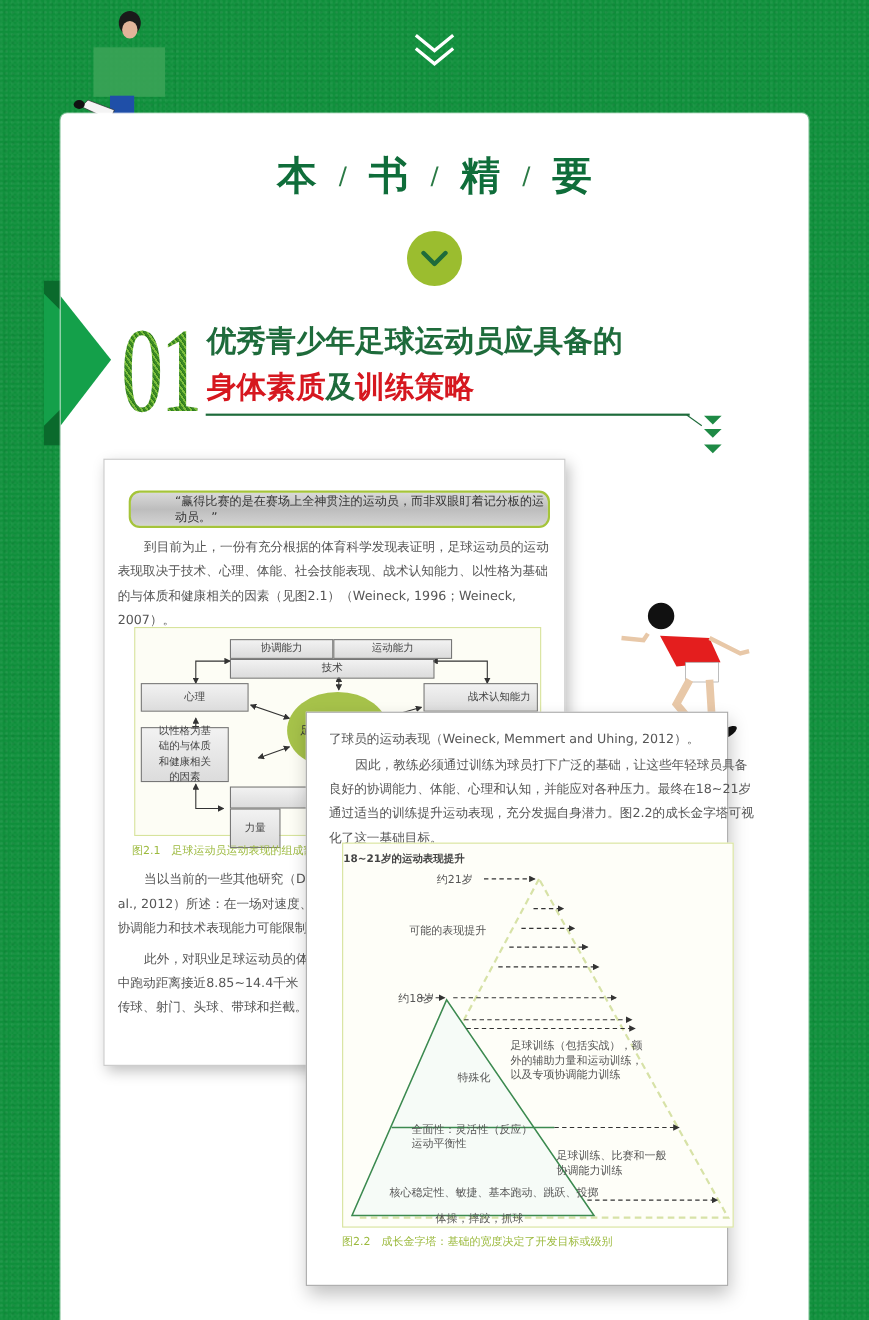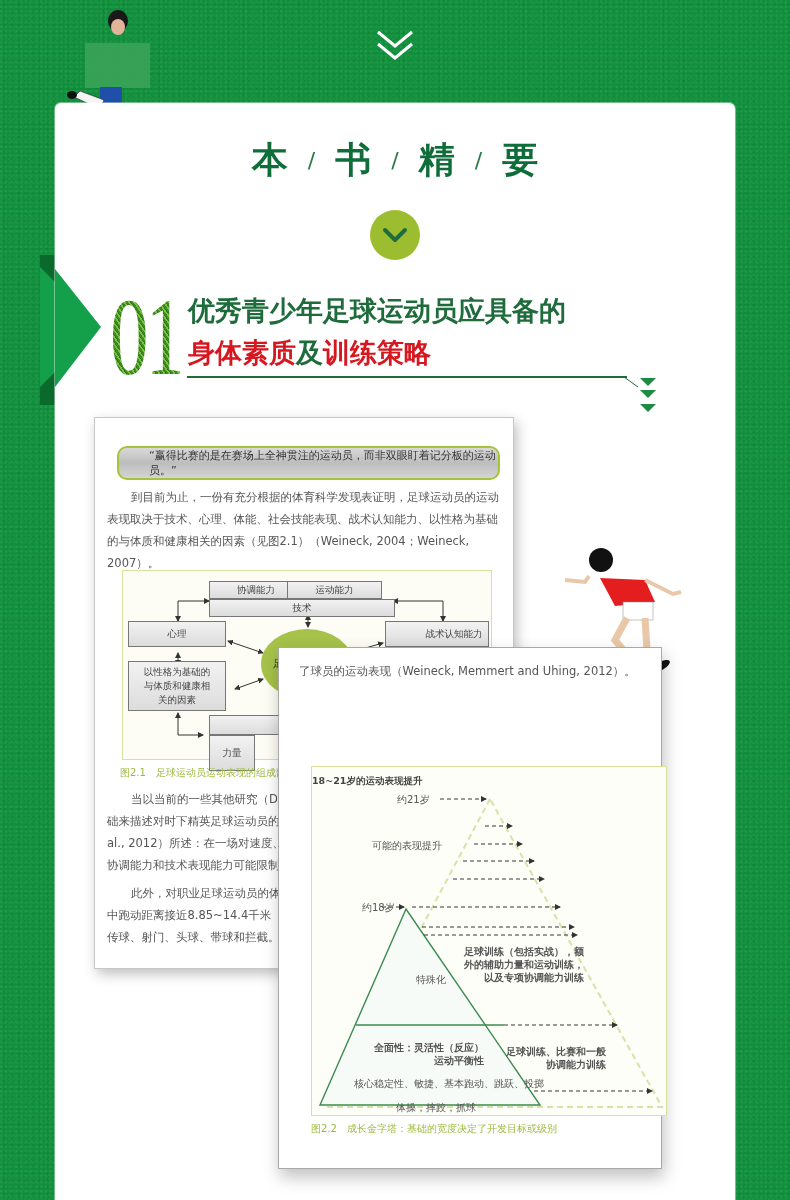--- a/index.html
+++ b/index.html
@@ -76,21 +76,21 @@
   .page1 {
     left: 94px; top: 417px; width: 420px; height: 552px;
     background: #fff; border: 1px solid #c8c8c8;
     box-shadow: 3px 5px 12px rgba(0,0,0,0.25);
   }
   .quote-box {
     position: absolute; left: 22px; top: 28px; width: 383px; height: 34px;
     border: 2px solid #a5c43a; border-radius: 10px;
     background: linear-gradient(180deg, #d9d9d9, #bdbdbd 50%, #d4d4d4);
     font-size: 11px; color: #333; display: flex; align-items: center;
-    padding-left: 30px;
+    padding-left: 40px;
   }
   .p-text {
     position: absolute; font-size: 11.5px; color: #555; line-height: 22px;
   }
   .p1-body { left: 12px; top: 68px; width: 395px; }
   .indent { display: inline-block; width: 24px; }
 
   .fig1 {
     position: absolute; left: 27px; top: 152px; width: 370px; height: 190px;
     border: 1px solid #d7e39c; background: #fdfdf5;
@@ -119,21 +119,21 @@
   .p2-body { left: 20px; top: 12px; width: 390px; }
   .fig2 {
     position: absolute; left: 32px; top: 118px; width: 356px; height: 350px;
     border: 1px solid #d7e39c; background: #fefef8;
   }
   .fig2-title {
     position: absolute; left: 0; top: 8px; width: 100%; text-align: left;
     font-size: 9.5px; font-weight: bold; color: #444;
   }
   .fig-label { position: absolute; font-size: 10px; color: #555; white-space: nowrap; }
-  .fig-label.center { text-align: right; line-height: 13px; font-weight: bold; }
+  .fig-label.center { text-align: left; line-height: 13px; }
   .fig2-caption {
     position: absolute; left: 32px; top: 474px; font-size: 10px; color: #9cba3e;
   }
 
   
   .player-left { left: 60px; top: 5px; width: 95px; height: 175px; }
   .player-right { left: 555px; top: 540px; width: 130px; height: 135px; }
 </style>
 </head>
 <body>
@@ -196,21 +196,21 @@
   <line x1="0" y1="1" x2="14" y2="11" stroke="#1e6b3b" stroke-width="1"></line>
 </svg>
 <svg class="abs tri-stack" viewBox="0 0 20 40">
   <polygon points="2,2 18,2 10,10" fill="#1e8a45"></polygon>
   <polygon points="2,14 18,14 10,22" fill="#1e8a45"></polygon>
   <polygon points="2,28 18,28 10,36" fill="#1e8a45"></polygon>
 </svg>
 
 <div class="abs page1">
   <div class="quote-box">“赢得比赛的是在赛场上全神贯注的运动员，而非双眼盯着记分板的运动员。”</div>
-  <div class="p-text p1-body"><span class="indent"></span><span>到目前为止，一份有充分根据的体育科学发现表证明，足球运动员的运动表现取决于技术、心理、体能、社会技能表现、战术认知能力、以性格为基础的与体质和健康相关的因素（见图2.1）（Weineck, 2004；Weineck, 2007）。</span></div>
+  <div class="p-text p1-body"><span class="indent"></span><span>到目前为止，一份有充分根据的体育科学发现表证明，足球运动员的运动表现取决于技术、心理、体能、社会技能表现、战术认知能力、以性格为基础的与体质和健康相关的因素（见图2.1）（Weineck, 1996；Weineck, 2007）。</span></div>
 
   <div class="fig1">
     <svg style="position:absolute;left:0;top:0;width:370px;height:190px;">
       <defs>
           <marker id="ah" markerWidth="6" markerHeight="6" refX="5" refY="3" orient="auto">
             <path d="M0,0 L6,3 L0,6 Z" fill="#333"></path>
           </marker>
       <marker id="at" markerWidth="6" markerHeight="6" refX="1" refY="3" orient="auto">
             <path d="M6,0 L0,3 L6,6 Z" fill="#333"></path>
           </marker>
@@ -218,36 +218,35 @@
       <polyline points="86,30 55,30 55,50" fill="none" stroke="#333" stroke-width="1" marker-start="url(#at)" marker-end="url(#ah)"></polyline>
       <polyline points="270,30 320,30 320,50" fill="none" stroke="#333" stroke-width="1" marker-start="url(#at)" marker-end="url(#ah)"></polyline>
       <line x1="185" y1="44" x2="185" y2="56" stroke="#333" marker-start="url(#at)" marker-end="url(#ah)"></line>
       <line x1="105" y1="70" x2="140" y2="82" stroke="#333" marker-start="url(#at)" marker-end="url(#ah)"></line>
       <line x1="225" y1="82" x2="260" y2="72" stroke="#333" marker-start="url(#at)" marker-end="url(#ah)"></line>
       <line x1="55" y1="82" x2="55" y2="94" stroke="#333" marker-start="url(#at)" marker-end="url(#ah)"></line>
       <line x1="112" y1="118" x2="140" y2="108" stroke="#333" marker-start="url(#at)" marker-end="url(#ah)"></line>
       <polyline points="55,142 55,164 80,164" fill="none" stroke="#333" marker-start="url(#at)" marker-end="url(#ah)"></polyline>
     </svg>
     <div class="fbox" style="left:86px;top:10px;width:94px;height:18px;">协调能力</div>
-    <div class="fbox" style="left:164px;top:10px;width:95px;height:18px;text-align:right;">运动能力</div>
+    <div class="fbox" style="left:180px;top:10px;width:108px;height:18px;text-align:right;">运动能力</div>
     <div class="fbox" style="left:86px;top:28px;width:186px;height:18px;">技术</div>
     <div class="fbox" style="left:5px;top:50px;width:98px;height:26px;">心理</div>
     <div class="fbox" style="left:262px;top:50px;width:104px;height:26px;padding-left:34px;">战术认知能力</div>
-    <div class="fbox" style="left:5px;top:90px;width:98px;height:50px;padding:0 12px;">以性格为基础的与体质和健康相关的因素</div>
+    <div class="fbox" style="left:5px;top:90px;width:80px;height:50px;padding:0 12px;">以性格为基础的与体质和健康相关的因素</div>
     <div class="ellipse">
         <span style="position:absolute;left:12px;top:28px;font-size:10px;color:#333;">足</span>
       </div>
     <div class="fbox" style="left:86px;top:144px;width:100px;height:20px;"></div>
     <div class="fbox" style="left:86px;top:164px;width:46px;height:36px;">力量</div>
   </div>
   <div class="fig1-caption">图2.1　足球运动员运动表现的组成部</div>
 
   <div class="p-text p1-body2">
     <div><span class="indent"></span><span>当以当前的一些其他研究（Di</span></div>
-    <div>础来描述对时下精英足球运动员的</div>
     <div>al., 2012）所述：在一场对速度、</div>
     <div>协调能力和技术表现能力可能限制运</div>
     <div style="margin-top:6px;"><span class="indent"></span><span>此外，对职业足球运动员的体能</span></div>
     <div>中跑动距离接近8.85~14.4千米（</div>
     <div>传球、射门、头球、带球和拦截。与</div>
   </div>
 </div>
 
 <svg class="abs player-right" viewBox="0 0 130 135">
   <ellipse cx="46" cy="20" rx="12" ry="12" fill="#111"></ellipse>
@@ -257,20 +256,21 @@
   <rect x="68" y="62" width="30" height="18" fill="#ffffff" stroke="#888" stroke-width="0.5"></rect>
   <path d="M72 78 L60 100 L70 112" fill="none" stroke="#e8c8a8" stroke-width="7"></path>
   <path d="M90 78 L92 110 L104 124" fill="none" stroke="#e8c8a8" stroke-width="7"></path>
   <ellipse cx="72" cy="116" rx="10" ry="4" fill="#111" transform="rotate(-20 72 116)"></ellipse>
   <ellipse cx="106" cy="126" rx="10" ry="4" fill="#111" transform="rotate(-30 106 126)"></ellipse>
 </svg>
 
 <div class="abs page2">
   <div class="p-text p2-body">
     <div>了球员的运动表现（Weineck, Memmert and Uhing, 2012）。</div>
+    <div style="margin-top:2px;"><span class="indent"></span><span>因此，教练必须通过训练为球员打下广泛的基础，让这些年轻球员具备良好的协调能力、体能、心理和认知，并能应对各种压力。最终在18~21岁通过适当的训练提升运动表现，充分发掘自身潜力。图2.2的成长金字塔可视化了这一基础目标。</span></div>
   </div>
 
   <div class="fig2">
     <div class="fig2-title">18~21岁的运动表现提升</div>
     <svg style="position:absolute;left:0;top:0;width:356px;height:350px;">
       <defs>
           <marker id="ah2" markerWidth="6" markerHeight="6" refX="5" refY="3" orient="auto">
             <path d="M0,0 L6,3 L0,6 Z" fill="#333"></path>
           </marker>
         </defs>
@@ -290,19 +290,19 @@
       <line x1="110" y1="160" x2="262" y2="160" stroke="#333" stroke-dasharray="4,3" marker-end="url(#ah2)"></line>
       <line x1="112" y1="168" x2="265" y2="168" stroke="#333" stroke-dasharray="4,3" marker-end="url(#ah2)"></line>
       <line x1="192" y1="258" x2="305" y2="258" stroke="#333" stroke-dasharray="4,3" marker-end="url(#ah2)"></line>
       <line x1="222" y1="324" x2="340" y2="324" stroke="#333" stroke-dasharray="4,3" marker-end="url(#ah2)"></line>
     </svg>
     <div class="fig-label" style="left:85px;top:26px;">约21岁</div>
     <div class="fig-label" style="left:60px;top:72px;">可能的表现提升</div>
     <div class="fig-label" style="left:50px;top:134px;">约18岁</div>
     <div class="fig-label" style="left:104px;top:206px;">特殊化</div>
     <div class="fig-label center" style="left:152px;top:178px;width:120px;white-space:normal;">足球训练（包括实战），额外的辅助力量和运动训练，以及专项协调能力训练</div>
-    <div class="fig-label center" style="left:62px;top:274px;width:110px;white-space:normal;">全面性：灵活性（反应）运动平衡性</div>
+    <div class="fig-label center" style="left:62px;top:254px;width:110px;white-space:normal;">全面性：灵活性（反应）运动平衡性</div>
     <div class="fig-label" style="left:42px;top:310px;">核心稳定性、敏捷、基本跑动、跳跃、投掷</div>
     <div class="fig-label" style="left:84px;top:334px;">体操，摔跤，抓球</div>
     <div class="fig-label center" style="left:194px;top:278px;width:100px;white-space:normal;">足球训练、比赛和一般协调能力训练</div>
   </div>
   <div class="fig2-caption">图2.2　成长金字塔：基础的宽度决定了开发目标或级别</div>
 </div>
 
 </body></html>

